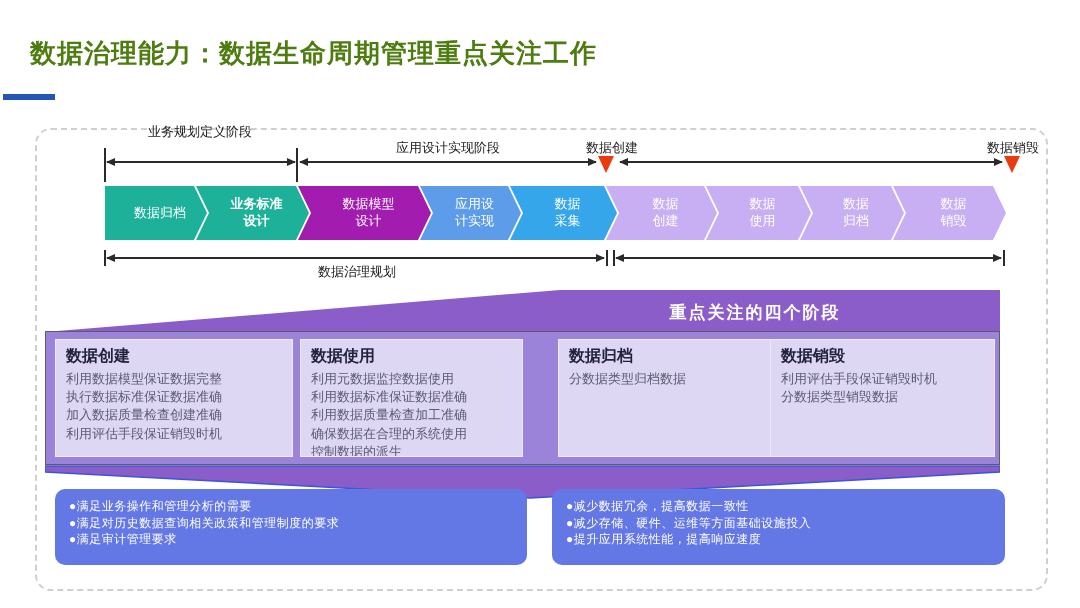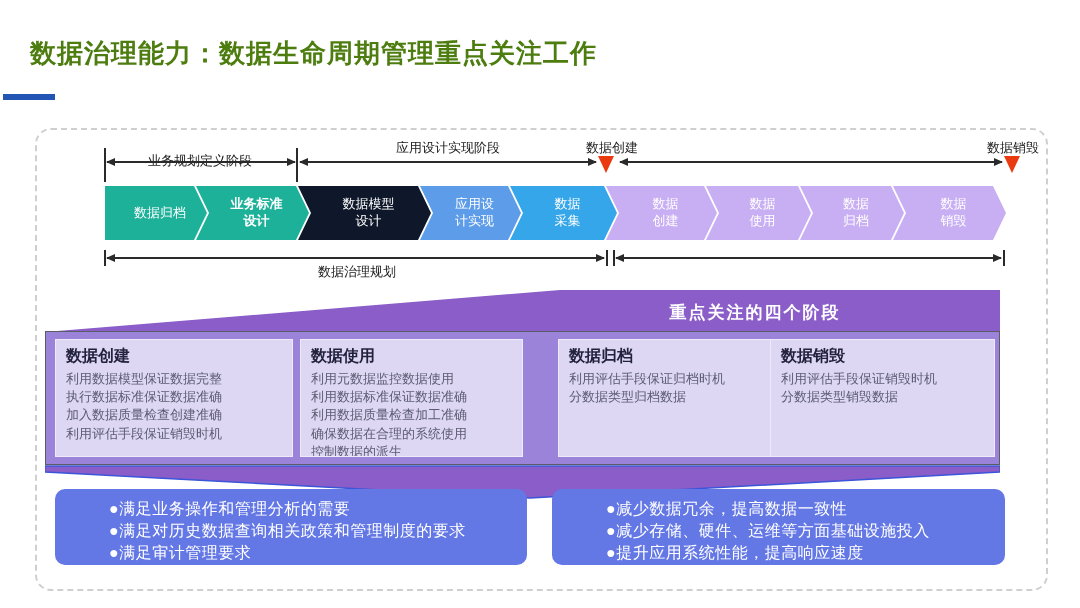--- a/index.html
+++ b/index.html
@@ -26,21 +26,21 @@
   .marker-tri{position:absolute;width:0;height:0;border-left:8px solid transparent;
          border-right:8px solid transparent;border-top:17px solid #ea3a10;}
 
   
   .chev{position:absolute;top:186px;height:54px;display:flex;align-items:center;justify-content:center;
         color:#ffffff;font-size:13px;line-height:1.3;text-align:center;white-space:pre-line;
         padding-left:8px;box-sizing:border-box;}
   .chev.first{clip-path:polygon(0 0, calc(100% - 13px) 0, 100% 50%, calc(100% - 13px) 100%, 0 100%);}
   .chev.mid{clip-path:polygon(0 0, calc(100% - 13px) 0, 100% 50%, calc(100% - 13px) 100%, 0 100%, 13px 50%);}
   .c-teal{background:#1eb19a;}
-  .c-blue1{background:#0f172a;}
+  .c-blue1{background:#a21caf;}
   .c-blue2{background:#5d9ce9;}
   .c-cyan{background:#36a6ea;}
   .c-lav{background:#c8aef2;}
 
   
   .banner-svg{position:absolute;left:45px;top:289px;width:955px;height:43px;}
   .banner-label{position:absolute;left:630px;top:301px;width:250px;text-align:center;
         color:#ffffff;font-size:17px;font-weight:bold;letter-spacing:2px;}
   .panel{position:absolute;left:45px;top:331px;width:955px;height:134px;background:#9c83da;
         border:1px solid #5c5c66;box-sizing:border-box;}
@@ -48,33 +48,33 @@
         box-sizing:border-box;padding:6px 10px 0 10px;overflow:hidden;}
   .card-title{font-size:16px;font-weight:bold;color:#22223e;margin:0 0 3px 0;}
   .card-line{font-size:13px;color:#5b5b72;line-height:1.4;}
 
   
   .funnel-svg{position:absolute;left:45px;top:465px;width:955px;height:35px;}
 
   
   .benefit{position:absolute;top:489px;height:76px;background:#6377e5;border-radius:10px;
         color:#ffffff;padding:9px 14px;box-sizing:border-box;}
-  .benefit-line{font-size:16px;line-height:1.38;letter-spacing:0.5px;margin-left:40px;}
+  .benefit-line{font-size:12px;line-height:1.38;letter-spacing:0.5px;}
 </style>
 </head>
 <body>
 
 <div class="slide">
 
   <div class="title">数据治理能力：数据生命周期管理重点关注工作</div>
   <div class="title-underline"></div>
 
   <div class="frame"></div>
 
-  <div class="mlabel" style="left:110px;top:152px;width:180px;">业务规划定义阶段</div>
+  <div class="mlabel" style="left:110px;top:123px;width:180px;">业务规划定义阶段</div>
   <div class="mlabel" style="left:358px;top:139px;width:180px;">应用设计实现阶段</div>
   <div class="mlabel" style="left:562px;top:139px;width:100px;">数据创建</div>
   <div class="mlabel" style="left:963px;top:139px;width:100px;">数据销毁</div>
 
   <div class="vtick" style="left:104px;top:148px;height:34px;"></div>
   <div class="vtick" style="left:296px;top:148px;height:34px;"></div>
   <div class="hline" style="left:107px;top:161px;width:188px;"></div>
   <div class="hline" style="left:300px;top:161px;width:296px;"></div>
   <div class="marker-tri" style="left:598px;top:156px;"></div>
   <div class="hline" style="left:620px;top:161px;width:382px;"></div>
@@ -125,21 +125,20 @@
     <div class="card-title">数据使用</div>
     <div class="card-line">利用元数据监控数据使用</div>
     <div class="card-line">利用数据标准保证数据准确</div>
     <div class="card-line">利用数据质量检查加工准确</div>
     <div class="card-line">确保数据在合理的系统使用</div>
     <div class="card-line">控制数据的派生</div>
   </div>
 
   <div class="card" style="left:537px;width:226px;margin-left:21px;">
     <div class="card-title">数据归档</div>
-    <div class="card-line">利用评估手段保证归档时机</div>
     <div class="card-line">分数据类型归档数据</div>
   </div>
 
   <div class="card" style="left:770px;width:225px;">
     <div class="card-title">数据销毁</div>
     <div class="card-line">利用评估手段保证销毁时机</div>
     <div class="card-line">分数据类型销毁数据</div>
   </div>
 
   <svg class="funnel-svg" viewBox="0 0 955 35" preserveAspectRatio="none">

